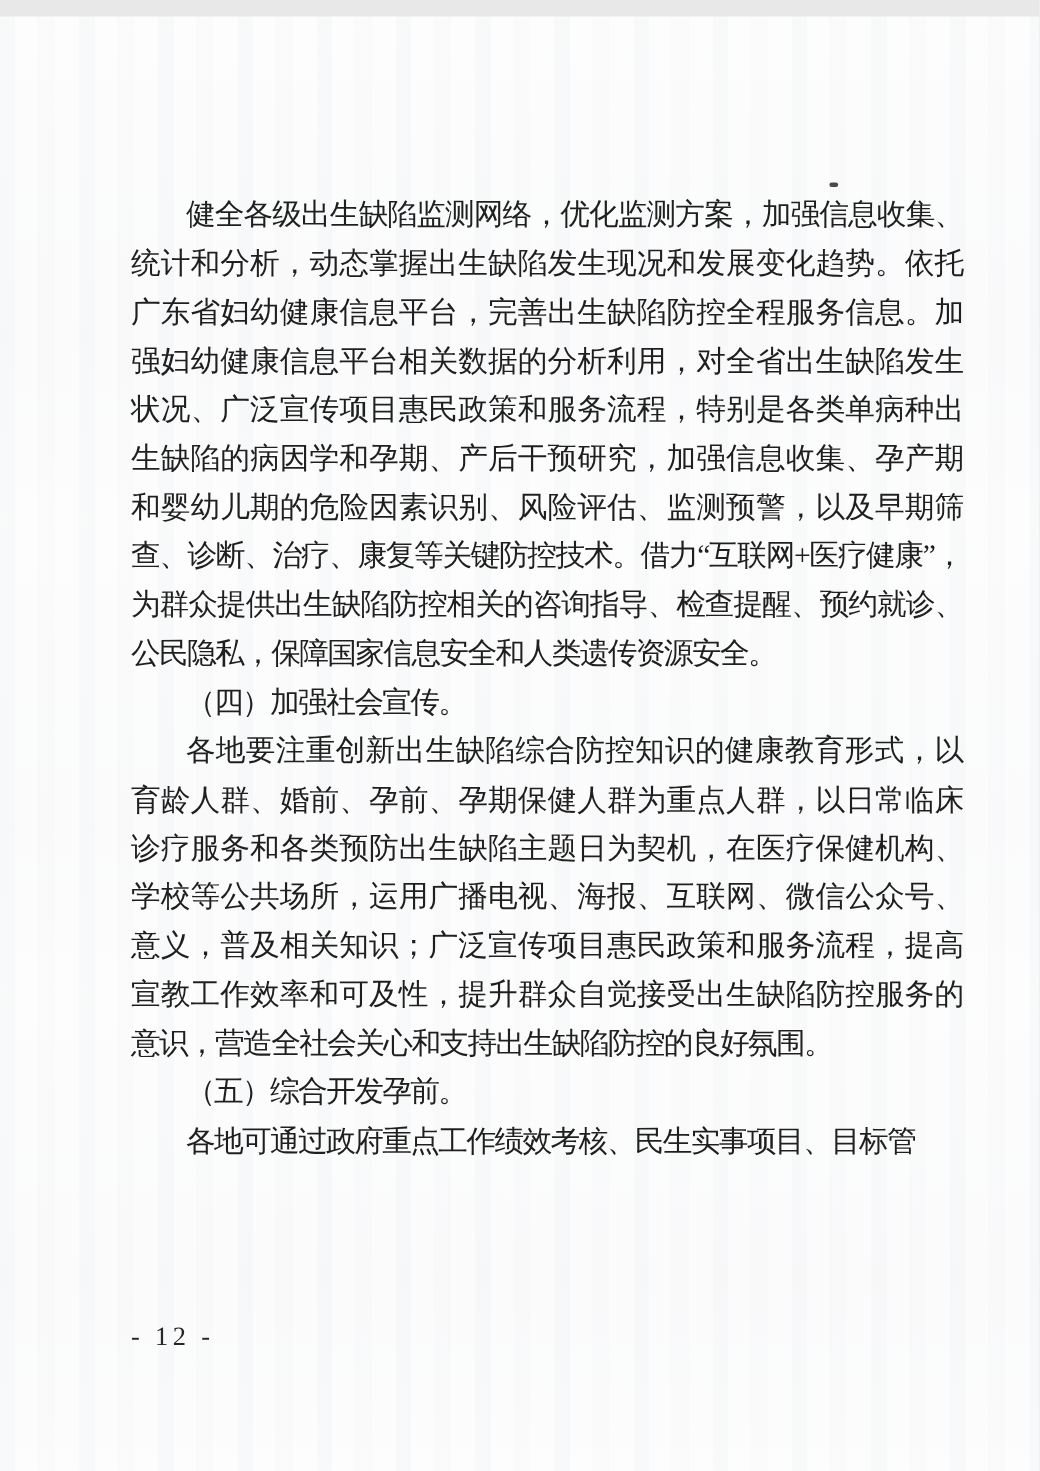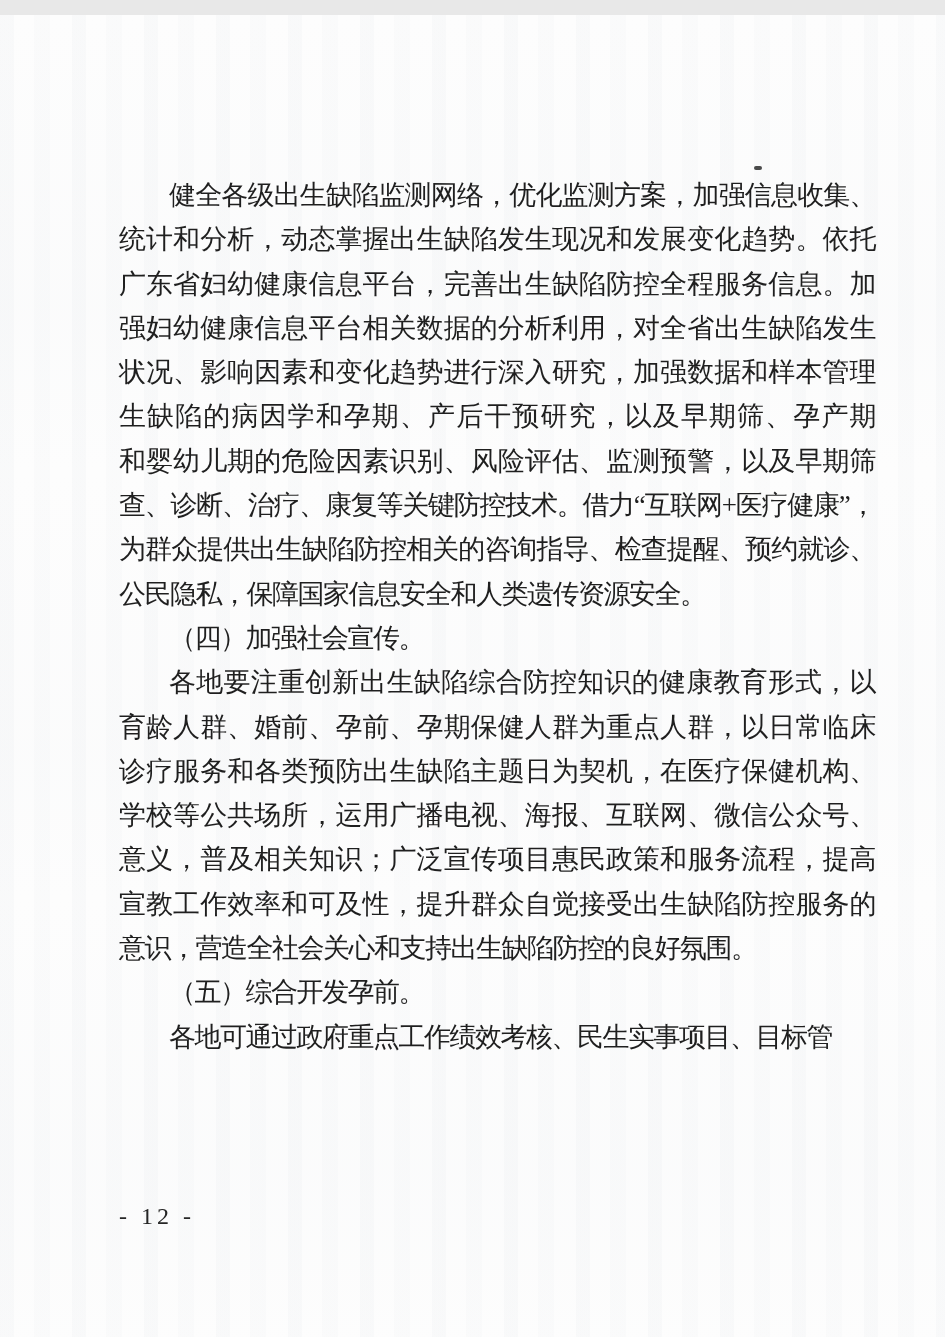--- a/index.html
+++ b/index.html
@@ -86,22 +86,22 @@
 </head>
 <body>
 
 <div class="page">
 
   <div class="text-block">
     <div class="doc-line indent just">健全各级出生缺陷监测网络，优化监测方案，加强信息收集、</div>
     <div class="doc-line just">统计和分析，动态掌握出生缺陷发生现况和发展变化趋势。依托</div>
     <div class="doc-line just">广东省妇幼健康信息平台，完善出生缺陷防控全程服务信息。加</div>
     <div class="doc-line just">强妇幼健康信息平台相关数据的分析利用，对全省出生缺陷发生</div>
-    <div class="doc-line just">状况、影响因素和变化趋势进行深入研究，加强数据和样本管理</div>
-    <div class="doc-line just">生缺陷的病因学和孕期、产后干预研究，以及早期筛、孕产期</div>
+    <div class="doc-line just">状况、广泛宣传项目惠民政策和服务流程，特别是各类单病种出</div>
+    <div class="doc-line just">生缺陷的病因学和孕期、产后干预研究，加强信息收集、孕产期</div>
     <div class="doc-line just">和婴幼儿期的危险因素识别、风险评估、监测预警，以及早期筛</div>
     <div class="doc-line just">查、诊断、治疗、康复等关键防控技术。借力“互联网+医疗健康”，</div>
     <div class="doc-line just">为群众提供出生缺陷防控相关的咨询指导、检查提醒、预约就诊、</div>
     <div class="doc-line">公民隐私，保障国家信息安全和人类遗传资源安全。</div>
     <div class="doc-line indent heading">（四）加强社会宣传。</div>
     <div class="doc-line indent just">各地要注重创新出生缺陷综合防控知识的健康教育形式，以</div>
     <div class="doc-line just">育龄人群、婚前、孕前、孕期保健人群为重点人群，以日常临床</div>
     <div class="doc-line just">诊疗服务和各类预防出生缺陷主题日为契机，在医疗保健机构、</div>
     <div class="doc-line just">学校等公共场所，运用广播电视、海报、互联网、微信公众号、</div>
     <div class="doc-line just">意义，普及相关知识；广泛宣传项目惠民政策和服务流程，提高</div>

